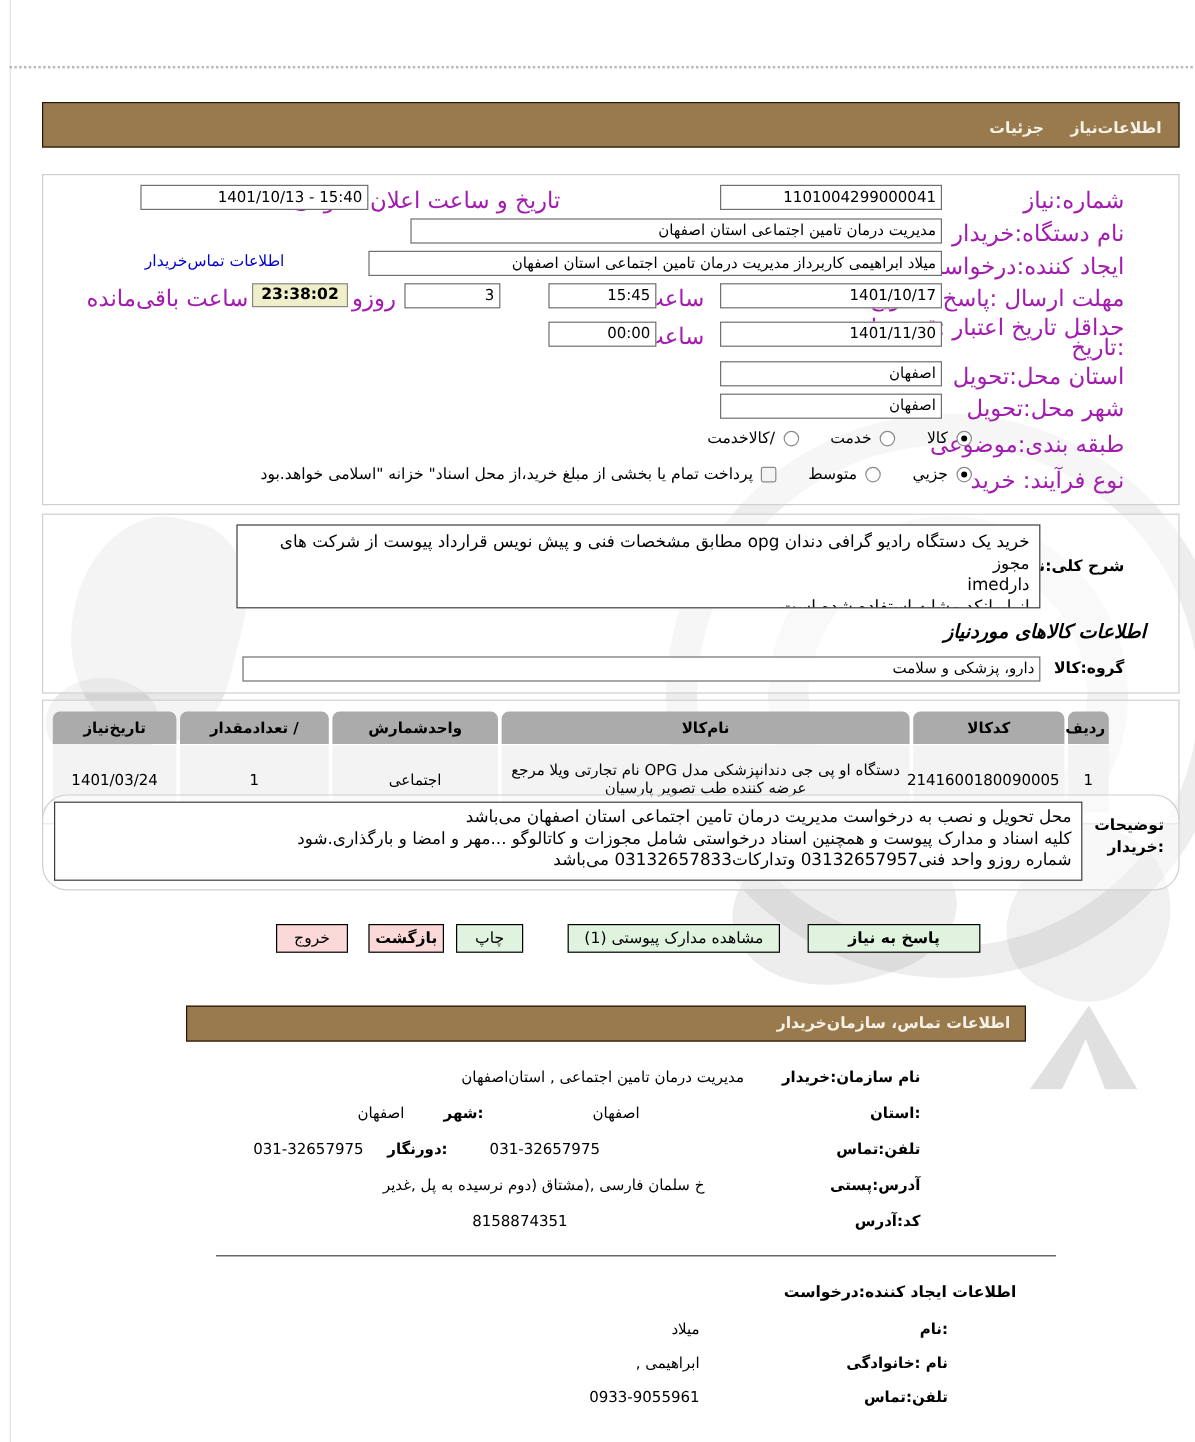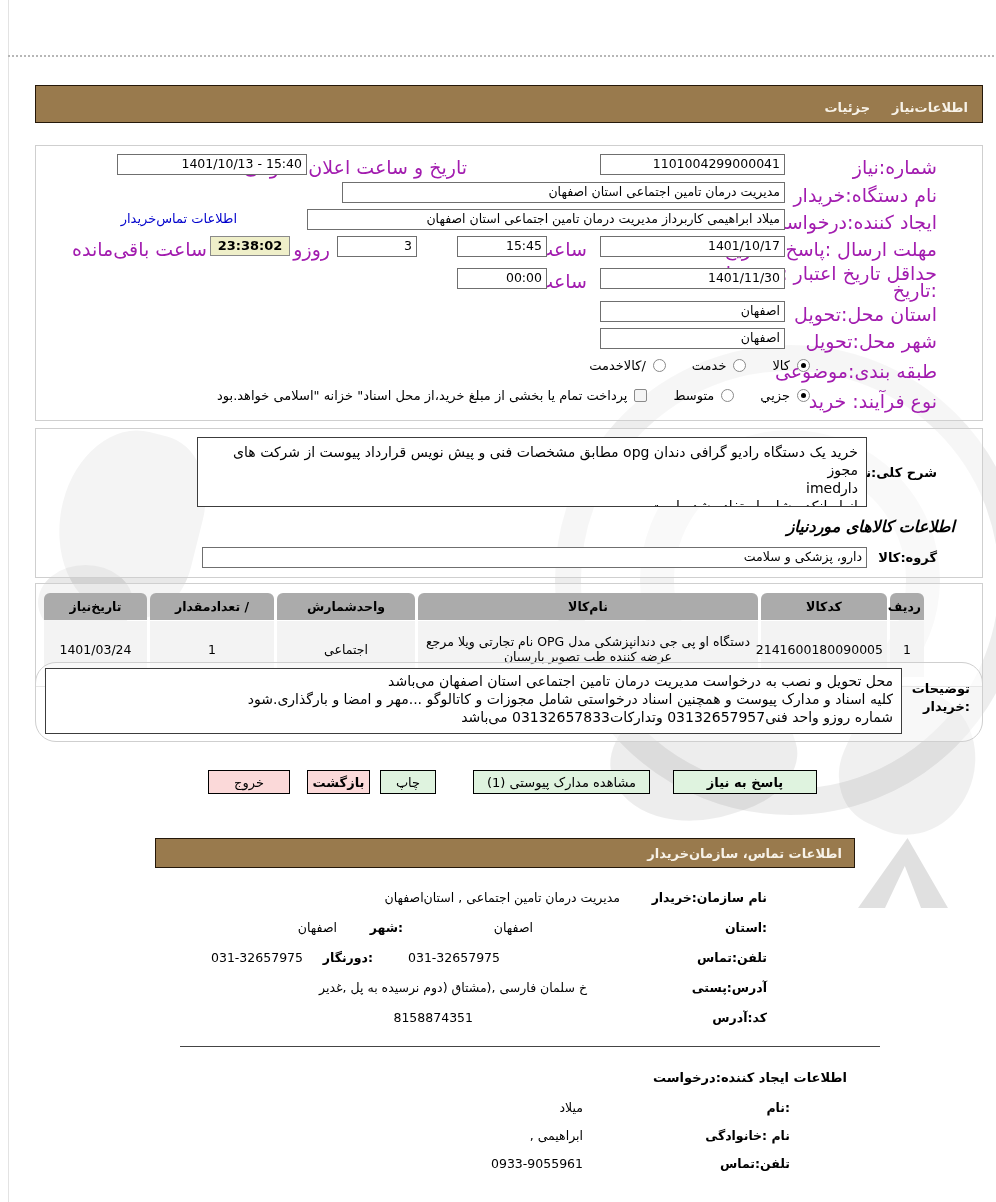--- a/index.html
+++ b/index.html
@@ -191,21 +191,21 @@
       <div>محل تحویل و نصب به درخواست مدیریت درمان تامین اجتماعی استان اصفهان می‌باشد</div>
       <div>کلیه اسناد و مدارک پیوست و همچنین اسناد درخواستی شامل مجوزات و کاتالوگو ...مهر و امضا و بارگذاری.شود</div>
       <div>شماره روزو واحد فنی03132657957 وتدارکات03132657833 می‌باشد</div>
     </div>
   </div>
 
   <div class="btn green" style="right:179px; width:144px;font-weight:bold;">پاسخ به نیاز</div>
   <div class="btn green" style="right:346px; width:177px;">مشاهده مدارک پیوستی (1)</div>
   <div class="btn green" style="right:560px; width:56px;">چاپ</div>
   <div class="btn pink" style="right:626px; width:63px;font-weight:bold;">بازگشت</div>
-  <div class="btn pink" style="right:706px; width:82px;">خروج</div>
+  <div class="btn pink" style="right:706px; width:60px;">خروج</div>
 
   <div class="brownbar bar2">
     <span>اطلاعات  تماس، سازمان‌خریدار</span>
   </div>
 
   <span class="cl" style="right:229px; top:890px;">نام سازمان:خریدار</span>
   <span class="cv" style="right:376px; top:890px;">مدیریت درمان تامین اجتماعی , استان‌اصفهان</span>
 
   <span class="cl" style="right:229px; top:920px;">:استان</span>
   <span class="cv" style="right:463px; top:920px;">اصفهان</span>

